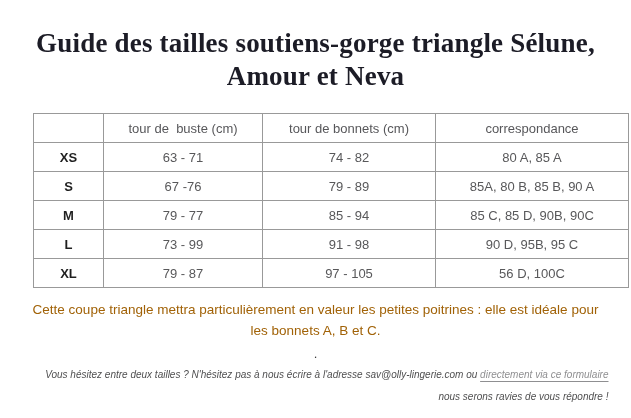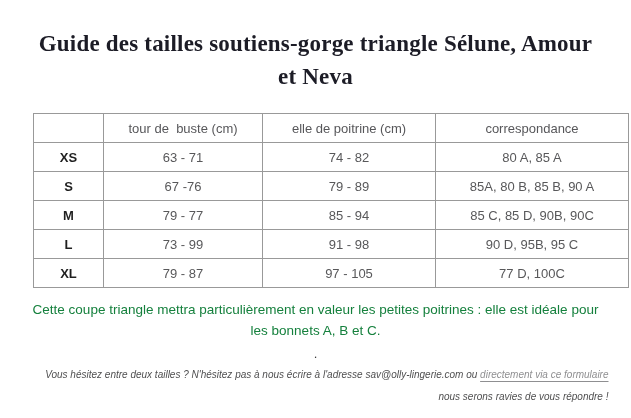--- a/index.html
+++ b/index.html
@@ -7,21 +7,21 @@
     width: 631px; height: 418px;
     background: #ffffff;
     font-family: "Liberation Sans", sans-serif;
     overflow: hidden;
   }
   .page { width: 631px; height: 418px; padding-top: 27px; }
 
   .page-title {
     font-family: "Liberation Serif", serif;
     font-weight: 700;
-    font-size: 23px;
+    font-size: 27px;
     line-height: 33px;
     color: #1c1c26;
     text-align: center;
     max-width: 566px;
     margin: 0 auto;
     letter-spacing: 0.2px;
   }
 
   table.size-table {
     border-collapse: collapse;
@@ -50,21 +50,21 @@
     font-weight: 700;
     color: #1f1f1f;
   }
 
   .fit-note {
     margin: 11px auto 0;
     max-width: 576px;
     text-align: center;
     font-size: 13.5px;
     line-height: 21px;
-    color: #15803d;
+    color: #a16207;
   }
   .dot-line {
     text-align: center;
     font-size: 13px;
     color: #3b3b3b;
     margin-top: 6px;
     line-height: 14px;
   }
   .contact-note {
     margin: 3px auto 0;
@@ -93,21 +93,21 @@
     <colgroup>
         <col class="c0">
         <col class="c1">
         <col class="c2">
         <col class="c3">
       </colgroup>
     <thead>
       <tr>
         <th></th>
         <th>tour de&nbsp; buste (cm)</th>
-        <th>elle de poitrine (cm)</th>
+        <th>tour de bonnets (cm)</th>
         <th>correspondance</th>
       </tr>
     </thead>
     <tbody>
       <tr>
         <th class="size-cell">XS</th>
         <td>63 - 71</td>
         <td>74 - 82</td>
         <td>80 A, 85 A</td>
       </tr>
@@ -126,21 +126,21 @@
       <tr>
         <th class="size-cell">L</th>
         <td>73 - 99</td>
         <td>91 - 98</td>
         <td>90 D, 95B, 95 C</td>
       </tr>
       <tr>
         <th class="size-cell">XL</th>
         <td>79 - 87</td>
         <td>97 - 105</td>
-        <td>77 D, 100C</td>
+        <td>56 D, 100C</td>
       </tr>
     </tbody>
   </table>
 
   <p class="fit-note">Cette coupe triangle mettra particulièrement en valeur les petites poitrines : elle est idéale pour les bonnets A, B et C.</p>
 
   <p class="dot-line">.</p>
 
   <p class="contact-note"><span>Vous hésitez entre deux tailles ? N'hésitez pas à nous écrire à l'adresse </span><span>sav@olly-lingerie.com</span><span> ou </span><span class="link">directement via ce formulaire</span><span> nous serons ravies de vous répondre !</span></p>
 

